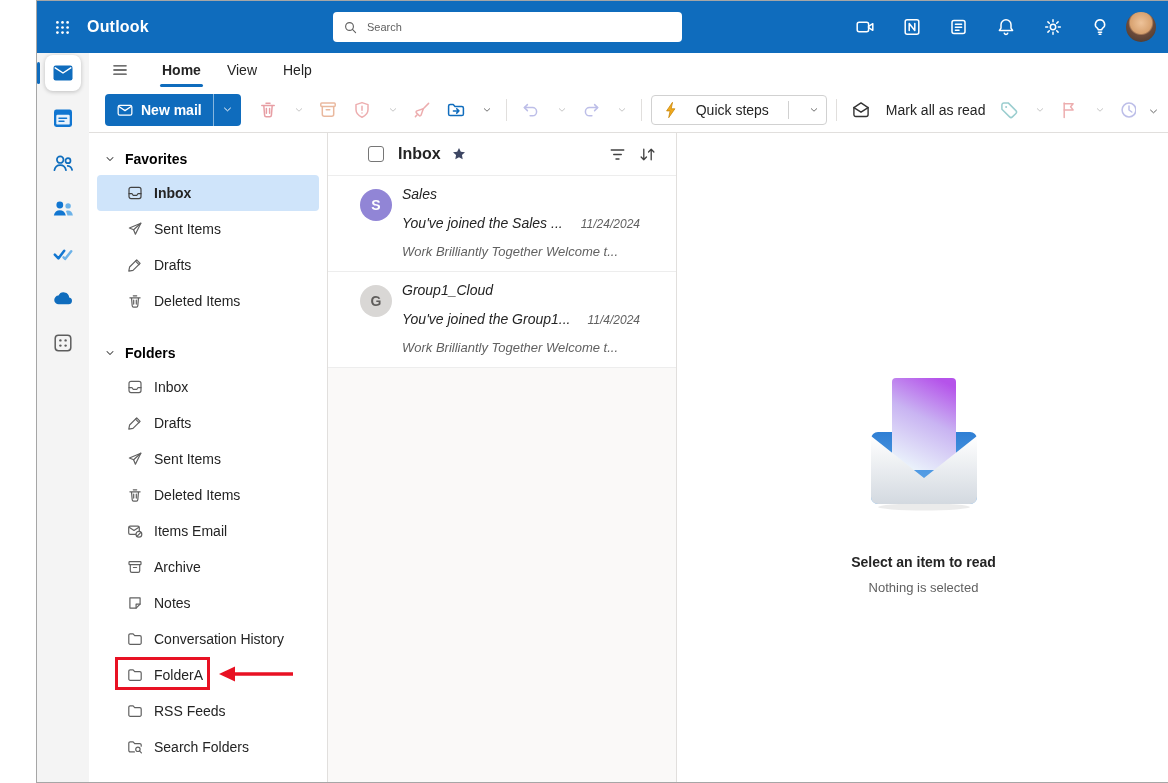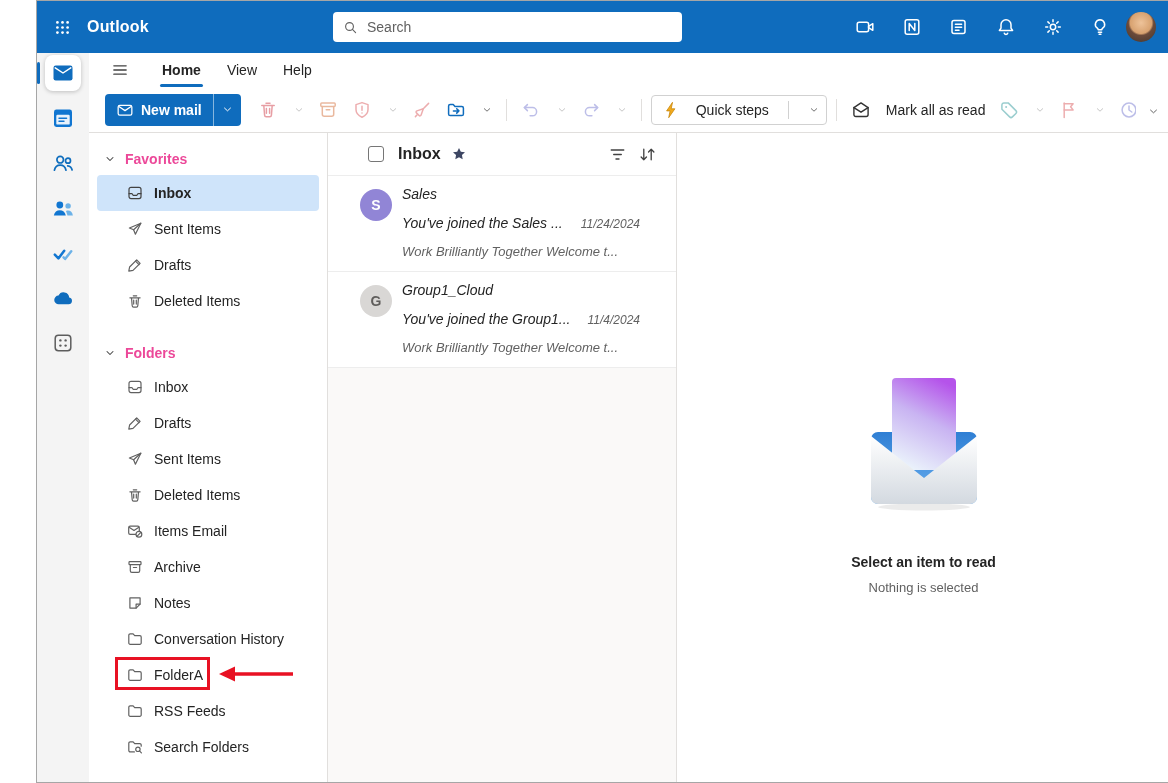--- a/index.html
+++ b/index.html
@@ -15,21 +15,21 @@
   button{font-family:inherit;}
 
   
   .topbar{position:absolute;left:0;top:0;right:0;height:52px;background:#0f6cbd;display:flex;align-items:center;}
   .waffle{width:50px;height:52px;display:grid;place-items:center;background:none;border:none;cursor:pointer;}
   .waffle .ic{width:17px;height:17px;color:#fff;}
   .brand{color:#fff;font-size:16px;font-weight:700;letter-spacing:.2px;}
   .search{position:absolute;left:296px;top:11px;width:349px;height:30px;background:#fff;border-radius:4px;
     display:flex;align-items:center;gap:7px;padding:0 8px 0 10px;}
   .search .ic{width:15px;height:15px;color:#616161;}
-  .search input{flex:1;border:none;outline:none;font-size:14px;font-family:inherit;color:#242424;background:transparent;min-width:0;}
+  .search input{flex:1;border:none;outline:none;font-size:11px;font-family:inherit;color:#242424;background:transparent;min-width:0;}
   .search input::placeholder{color:#616161;}
   .topbar-right{margin-left:auto;display:flex;align-items:center;gap:15px;padding-right:10px;}
   .tbi{width:32px;height:32px;display:grid;place-items:center;background:none;border:none;border-radius:4px;cursor:pointer;}
   .tbi .ic{color:#fff;}
   .avatar{width:30px;height:30px;border-radius:50%;border:none;cursor:pointer;margin-right:14px;flex:none;
     background:radial-gradient(circle at 50% 36%,#eec39a 0%,#d8a270 44%,#6b4a3a 52%,#41362f 100%);}
 
   
   .rail{position:absolute;left:0;top:52px;bottom:0;width:52px;background:#f4f4f4;display:flex;flex-direction:column;
     align-items:center;padding-top:2px;gap:9px;}
@@ -65,21 +65,21 @@
   .tb-split{border:1px solid #d1d1d1;height:30px;padding:0 7px 0 9px;background:#fff;}
   .tb-ssep{width:1px;height:18px;background:#d1d1d1;margin:0 4px;}
   .tb-divider{width:1px;height:22px;background:#e1dfdd;margin:0 5px;flex:none;}
   .collapse{position:absolute;right:6px;top:13px;width:22px;height:22px;border:none;background:none;display:grid;place-items:center;cursor:pointer;}
   .collapse .ic{width:11px;height:11px;color:#616161;}
 
   
   .folderpane{position:absolute;left:52px;top:132px;bottom:0;width:238px;background:#fff;padding-top:10px;overflow:hidden;}
   .fsec-header{height:32px;display:flex;align-items:center;gap:9px;padding-left:15px;cursor:pointer;}
   .fsec-header.mt{margin-top:18px;}
-  .fsec-title{font-size:14px;font-weight:700;color:#ec4899;}
+  .fsec-title{font-size:14px;font-weight:700;color:#000000;}
   .fitem{height:36px;margin:0 8px;border-radius:4px;display:flex;align-items:center;gap:11px;padding-left:30px;
     cursor:pointer;font-size:14px;color:#242424;}
   .fitem .ic{color:#616161;}
   .fitem.selected{background:#cfe4fa;font-weight:600;}
   .fitem.selected .ic{color:#424242;}
   .fitem-label{white-space:nowrap;overflow:hidden;text-overflow:ellipsis;}
 
   
   .msglist{position:absolute;left:290px;top:132px;bottom:0;width:350px;border-left:1px solid #e1dfdd;border-right:1px solid #e1dfdd;
     background:#faf9f8;display:flex;flex-direction:column;}

